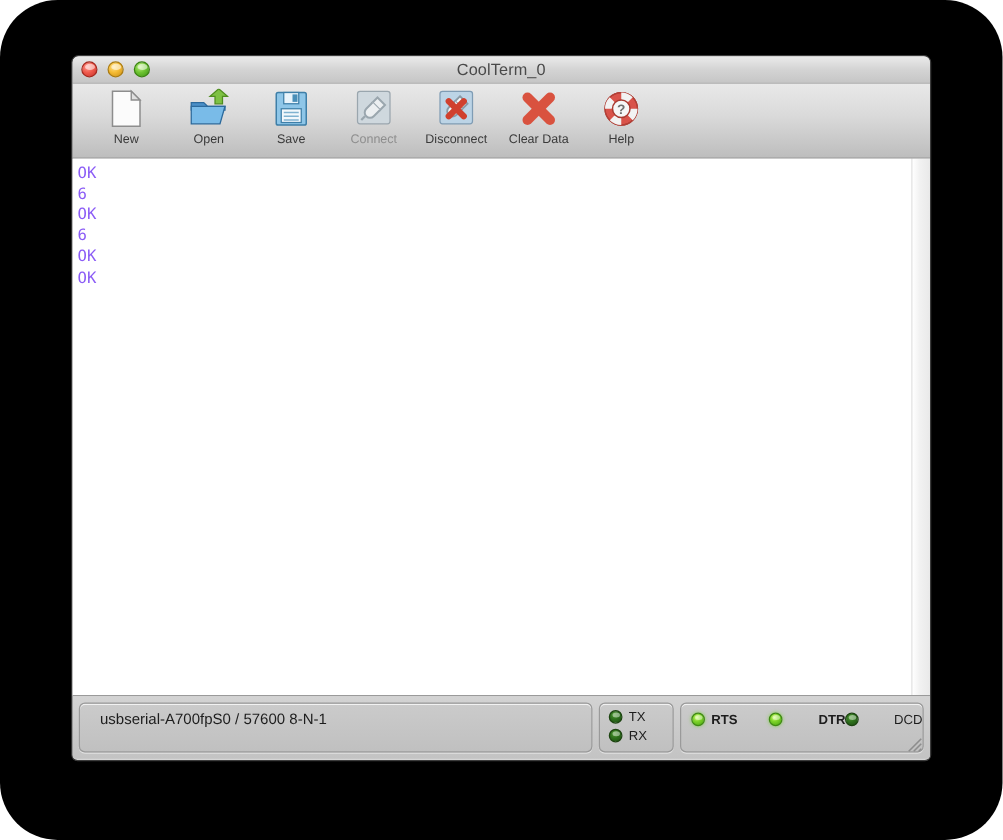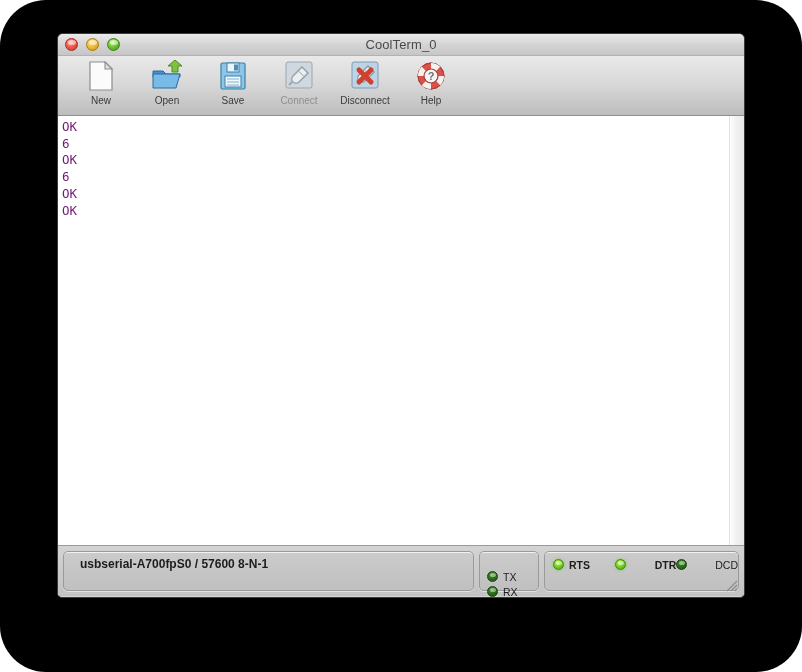--- a/index.html
+++ b/index.html
@@ -17,21 +17,21 @@
     position: absolute;
     left: 0; top: 0;
     width: 802px; height: 672px;
     background: #000000;
     border-radius: 46px;
   }
 
   
   #window {
     position: absolute;
-    left: 57px; top: 33px;
+    left: 57px; top: 44px;
     width: 688px; height: 565px;
     border-radius: 6px 6px 5px 5px;
     background: #d6d6d6;
     box-shadow: 0 10px 34px rgba(0,0,0,0.85), 0 2px 8px rgba(0,0,0,0.6);
     overflow: hidden;
     border: 1px solid #3c3c3c;
   }
 
   
   #titlebar {
@@ -117,21 +117,21 @@
     border-bottom: 1px solid #9a9a9a;
   }
   #terminal {
     position: absolute;
     left: 0; top: 0; right: 15px; bottom: 0;
     background: #ffffff;
     padding: 3px 0 0 4px;
     font-family: "DejaVu Sans Mono", monospace;
     font-size: 12.5px;
     line-height: 16.7px;
-    color: #701a75;
+    color: #8b5cf6;
     overflow: hidden;
   }
   #scrollbar {
     position: absolute;
     right: 0; top: 0; bottom: 0;
     width: 15px;
     background: linear-gradient(to right, #ffffff 0%, #f2f2f2 40%, #e9e9e9 100%);
     border-left: 1px solid #e2e2e2;
   }
 
@@ -148,30 +148,29 @@
   .bezel {
     background: linear-gradient(to bottom, #cbcbcb 0%, #c0c0c0 100%);
     border: 1px solid #9a9a9a;
     border-radius: 5px;
     box-shadow: inset 0 1px 0 rgba(255,255,255,0.75), 0 1px 0 rgba(255,255,255,0.5);
     height: 40px;
   }
   #conn-panel {
     flex: 1;
     padding: 4px 0 16px 16px;
-    font-weight: bold;
   }
   #conn-panel div {
     font-size: 12px;
     color: #1d1d1d;
     line-height: 16px;
   }
   #txrx-panel {
     width: 60px;
-    padding: 17px 0 0 7px;
+    padding: 3px 0 0 7px;
   }
   #signals-panel {
     width: 195px;
     padding: 5px 0 0 8px;
     position: relative;
   }
   .led-row { display: flex; height: 15px; align-items: center; }
   .led-cell { display: flex; align-items: center; }
   .led-cell.w1 { width: 46px; }
   .led-cell.w2 { width: 62px; }
@@ -288,20 +287,31 @@
           </g>
           <g stroke="#d0402e" stroke-width="5" stroke-linecap="round">
             <line x1="10" y1="10" x2="22" y2="22"></line>
             <line x1="22" y1="10" x2="10" y2="22"></line>
           </g>
         </svg>
       </div>
       <div class="tlabel">Disconnect</div>
     </div>
 
+    <div class="tool">
+      <div class="glyph">
+        <svg width="32" height="32" viewBox="0 0 32 32">
+          <g stroke="#d9523f" stroke-width="8" stroke-linecap="round">
+            <line x1="7" y1="7" x2="25" y2="25"></line>
+            <line x1="25" y1="7" x2="7" y2="25"></line>
+          </g>
+        </svg>
+      </div>
+      <div class="tlabel">Clear Data</div>
+    </div>
 
 
 
     <div class="tool">
       <div class="glyph">
         <svg width="32" height="32" viewBox="0 0 32 32">
           <circle cx="16" cy="16" r="13" fill="#d9534a" stroke="#a83b32" stroke-width="1"></circle>
           <circle cx="16" cy="16" r="13" fill="none" stroke="#b24037" stroke-width="1"></circle>
           <path d="M16 3 a13 13 0 0 1 9.2 3.8 l-4.6 4.6 a6.5 6.5 0 0 0 -4.6 -1.9 z" fill="#f2f2f2"></path>
           <path d="M29 16 a13 13 0 0 1 -3.8 9.2 l-4.6 -4.6 a6.5 6.5 0 0 0 1.9 -4.6 z" fill="#f2f2f2"></path>

